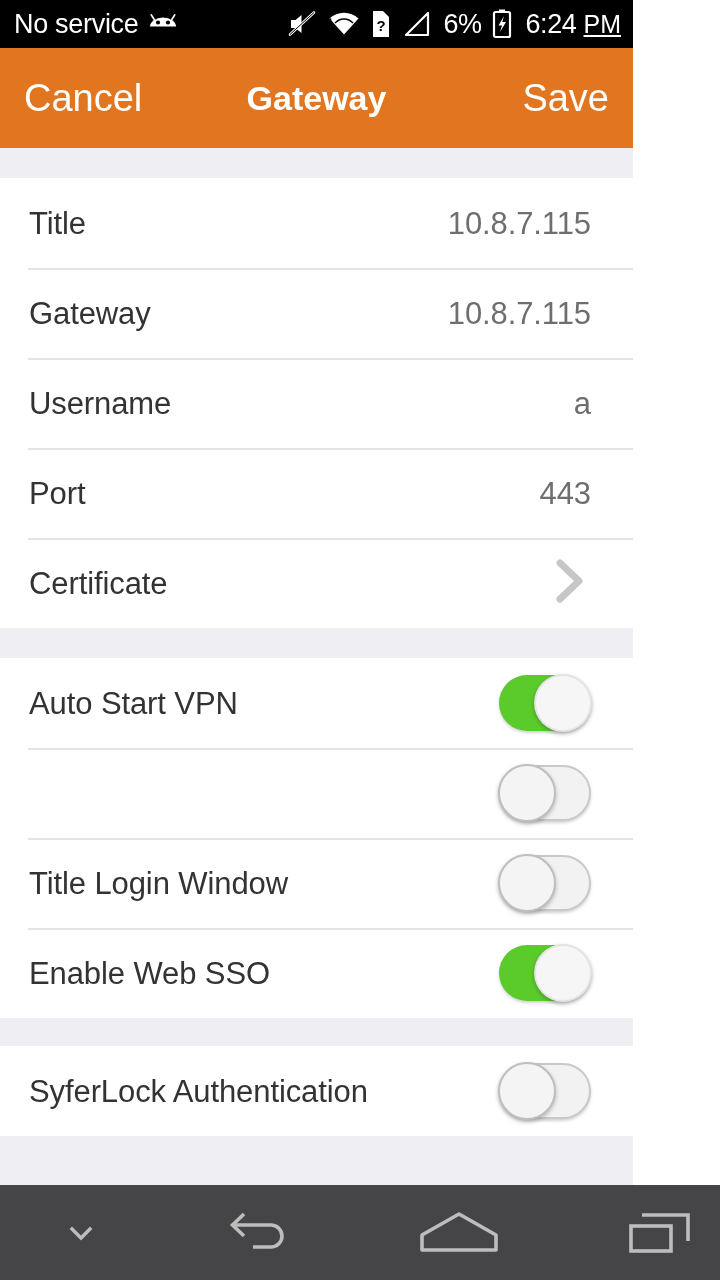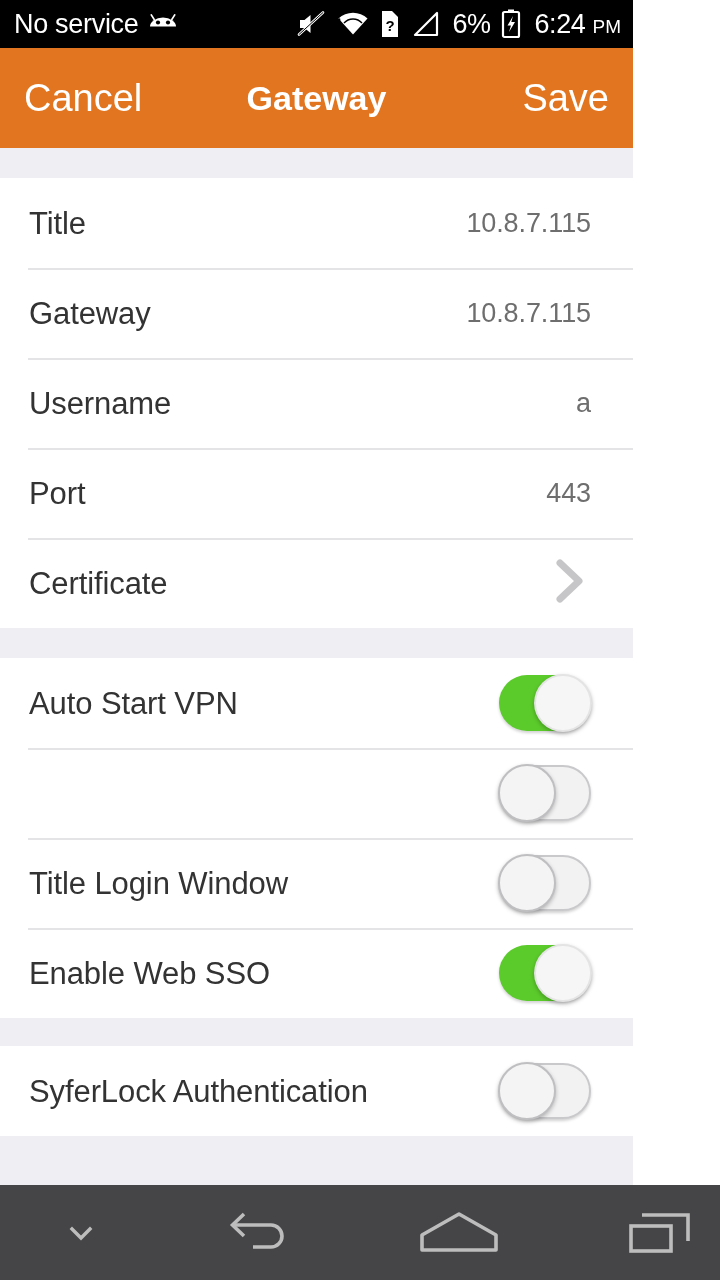--- a/index.html
+++ b/index.html
@@ -16,21 +16,21 @@
     height:48px; background:#000000; color:#ffffff;
     display:flex; align-items:center;
     padding:0 12px 0 14px;
   }
   .sb-left { display:flex; align-items:center; gap:9px; }
   .sb-carrier { font-size:27px; font-weight:400; letter-spacing:-0.3px; line-height:1; }
   .sb-spacer { flex:1; }
   .sb-right { display:flex; align-items:center; gap:11px; }
   .sb-battpct { font-size:27px; font-weight:400; letter-spacing:-0.5px; line-height:1; }
   .sb-time { font-size:27px; font-weight:400; letter-spacing:-0.4px; line-height:1; margin-left:2px; }
-  .sb-time .ampm { font-size:19px; letter-spacing:0; }
+  .sb-time .ampm { font-size:25px; letter-spacing:0;text-decoration:underline; }
   .icon-svg { display:block; }
 
   
   .appbar {
     height:100px; background:#E2751F;
     display:flex; align-items:center; position:relative;
   }
   .appbar-btn {
     color:#ffffff; font-size:38px; font-weight:400;
     padding:0 24px; line-height:1; white-space:nowrap;
@@ -63,21 +63,21 @@
   }
   .row + .row::before {
     content:""; position:absolute; left:28px; right:0; top:0;
     height:2px; background:#E4E4E6;
   }
   .row-label {
     font-size:31px; color:#333333; font-weight:400;
     letter-spacing:-0.1px; line-height:1;
   }
   .row-value {
-    margin-left:auto; font-size:27px; color:#6E6E6E;
+    margin-left:auto; font-size:31px; color:#6E6E6E;
     font-weight:400; letter-spacing:-0.1px; line-height:1;
   }
 
   
   .chevron { margin-left:auto; display:block; }
 
   
   .switch {
     margin-left:auto; position:relative;
     width:92px; height:56px; cursor:pointer; flex:none;

